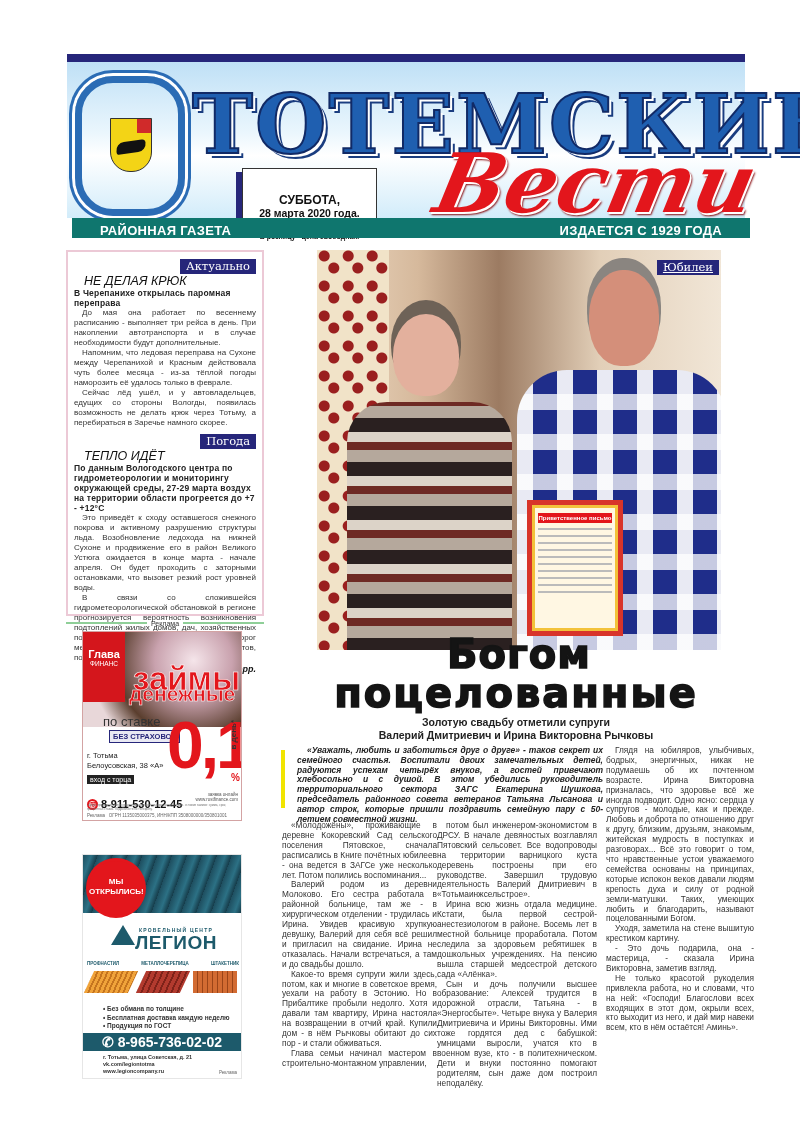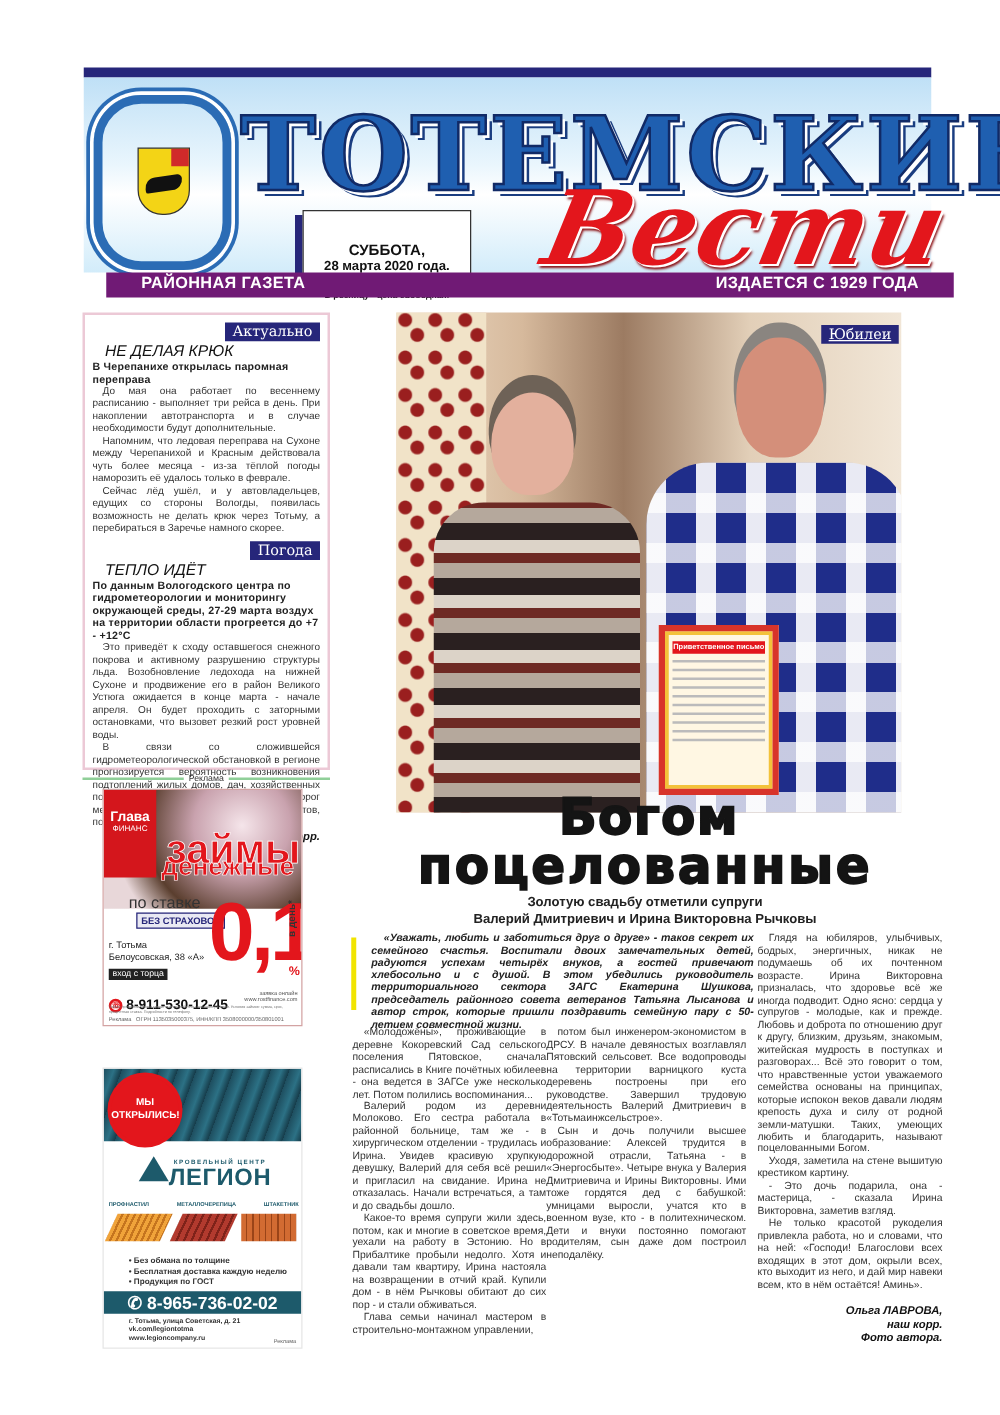--- a/index.html
+++ b/index.html
@@ -4,22 +4,22 @@
 <style>
   * { box-sizing: border-box; margin: 0; padding: 0; }
   html, body { width: 800px; height: 1132px; background: #ffffff; overflow: hidden; }
   body { position: relative; font-family: "Liberation Sans", sans-serif; color: #222; }
 
   
   .masthead { position: absolute; left: 67px; top: 54px; width: 678px; height: 184px; }
   .mh-topbar { position: absolute; left: 0; top: 0; width: 100%; height: 8px; background: #26267a; }
   .mh-body { position: absolute; left: 0; top: 8px; width: 100%; height: 156px;
     background: linear-gradient(180deg, #bfe0f6 0%, #eaf6fd 45%, #ffffff 60%, #d2ecfa 100%); }
-  .mh-bottombar { position: absolute; left: 18px; top: 164px; width: 100%; height: 20px; background: #701a75;
-    display: flex; justify-content: space-between; align-items: flex-start; padding: 0 28px; }
+  .mh-bottombar { position: absolute; left: 5px; top: 164px; width: 100%; height: 20px; background: #0f766e;
+    display: flex; justify-content: space-between; align-items: flex-end; padding: 0 28px; }
   .mh-bottombar span { color: #fff; font-weight: bold; font-size: 13px; letter-spacing: 0.3px; }
 
   .emblem { position: absolute; left: 8px; top: 14px; width: 110px; height: 140px; }
   .emblem-frame { position: absolute; inset: 0; border: 7px solid #2b6cb5; border-radius: 38px;
     box-shadow: 0 0 0 3px #ffffff, 0 0 0 6px #2b6cb5; }
   .emblem-shield { position: absolute; left: 35px; top: 42px; width: 42px; height: 54px; background: #f3d416;
     border: 1px solid #333; border-radius: 0 0 20px 20px; }
   .emblem-shield .corner { position: absolute; right: 0; top: 0; width: 14px; height: 14px; background: #d02a2a; }
   .emblem-shield .fox { position: absolute; left: 5px; top: 22px; width: 30px; height: 12px; background: #111;
     border-radius: 10px 4px 10px 2px; transform: rotate(-8deg); }
@@ -291,26 +291,22 @@
 
 <div class="col col1">
   <p>«Молодожёны», проживающие в деревне Кокоревский Сад сельского поселения Пятовское, сначала расписались в Книге почётных юбилеев - она ведется в ЗАГСе уже несколько лет. Потом полились воспоминания...</p>
   <p>Валерий родом из деревни Молоково. Его сестра работала в районной больнице, там же - в хирургическом отделении - трудилась и Ирина. Увидев красивую хрупкую девушку, Валерий для себя всё решил и пригласил на свидание. Ирина не отказалась. Начали встречаться, а там и до свадьбы дошло.</p>
   <p>Какое-то время супруги жили здесь, потом, как и многие в советское время, уехали на работу в Эстонию. Но в Прибалтике пробыли недолго. Хотя и давали там квартиру, Ирина настояла на возвращении в отчий край. Купили дом - в нём Рычковы обитают до сих пор - и стали обживаться.</p>
   <p>Глава семьи начинал мастером в строительно-монтажном управлении,</p>
 </div>
 
 <div class="col col2">
   <p>потом был инженером-экономистом в ДРСУ. В начале девяностых возглавлял Пятовский сельсовет. Все водопроводы на территории варницкого куста деревень построены при его руководстве. Завершил трудовую деятельность Валерий Дмитриевич в «Тотьмаинжсельстрое».</p>
+  <p>Ирина всю жизнь отдала медицине. Кстати, была первой сестрой-анестезиологом в районе. Восемь лет в местной больнице проработала. Потом следила за здоровьем ребятишек в дошкольных учреждениях. На пенсию вышла старшей медсестрой детского сада «Алёнка».</p>
   <p>Сын и дочь получили высшее образование: Алексей трудится в дорожной отрасли, Татьяна - в «Энергосбыте». Четыре внука у Валерия Дмитриевича и Ирины Викторовны. Ими тоже гордятся дед с бабушкой: умницами выросли, учатся кто в военном вузе, кто - в политехническом. Дети и внуки постоянно помогают родителям, сын даже дом построил неподалёку.</p>
 </div>
 
 <div class="col col3">
   <p>Глядя на юбиляров, улыбчивых, бодрых, энергичных, никак не подумаешь об их почтенном возрасте. Ирина Викторовна призналась, что здоровье всё же иногда подводит. Одно ясно: сердца у супругов - молодые, как и прежде. Любовь и доброта по отношению друг к другу, близким, друзьям, знакомым, житейская мудрость в поступках и разговорах... Всё это говорит о том, что нравственные устои уважаемого семейства основаны на принципах, которые испокон веков давали людям крепость духа и силу от родной земли-матушки. Таких, умеющих любить и благодарить, называют поцелованными Богом.</p>
   <p>Уходя, заметила на стене вышитую крестиком картину.</p>
   <p>- Это дочь подарила, она - мастерица, - сказала Ирина Викторовна, заметив взгляд.</p>
   <p>Не только красотой рукоделия привлекла работа, но и словами, что на ней: «Господи! Благослови всех входящих в этот дом, окрыли всех, кто выходит из него, и дай мир навеки всем, кто в нём остаётся! Аминь».</p>
-  <div class="sig">
-    <div>Ольга ЛАВРОВА,</div>
-    <div>наш корр.</div>
-    <div>Фото автора.</div>
-  </div>
 </div>
 
 </body></html>

